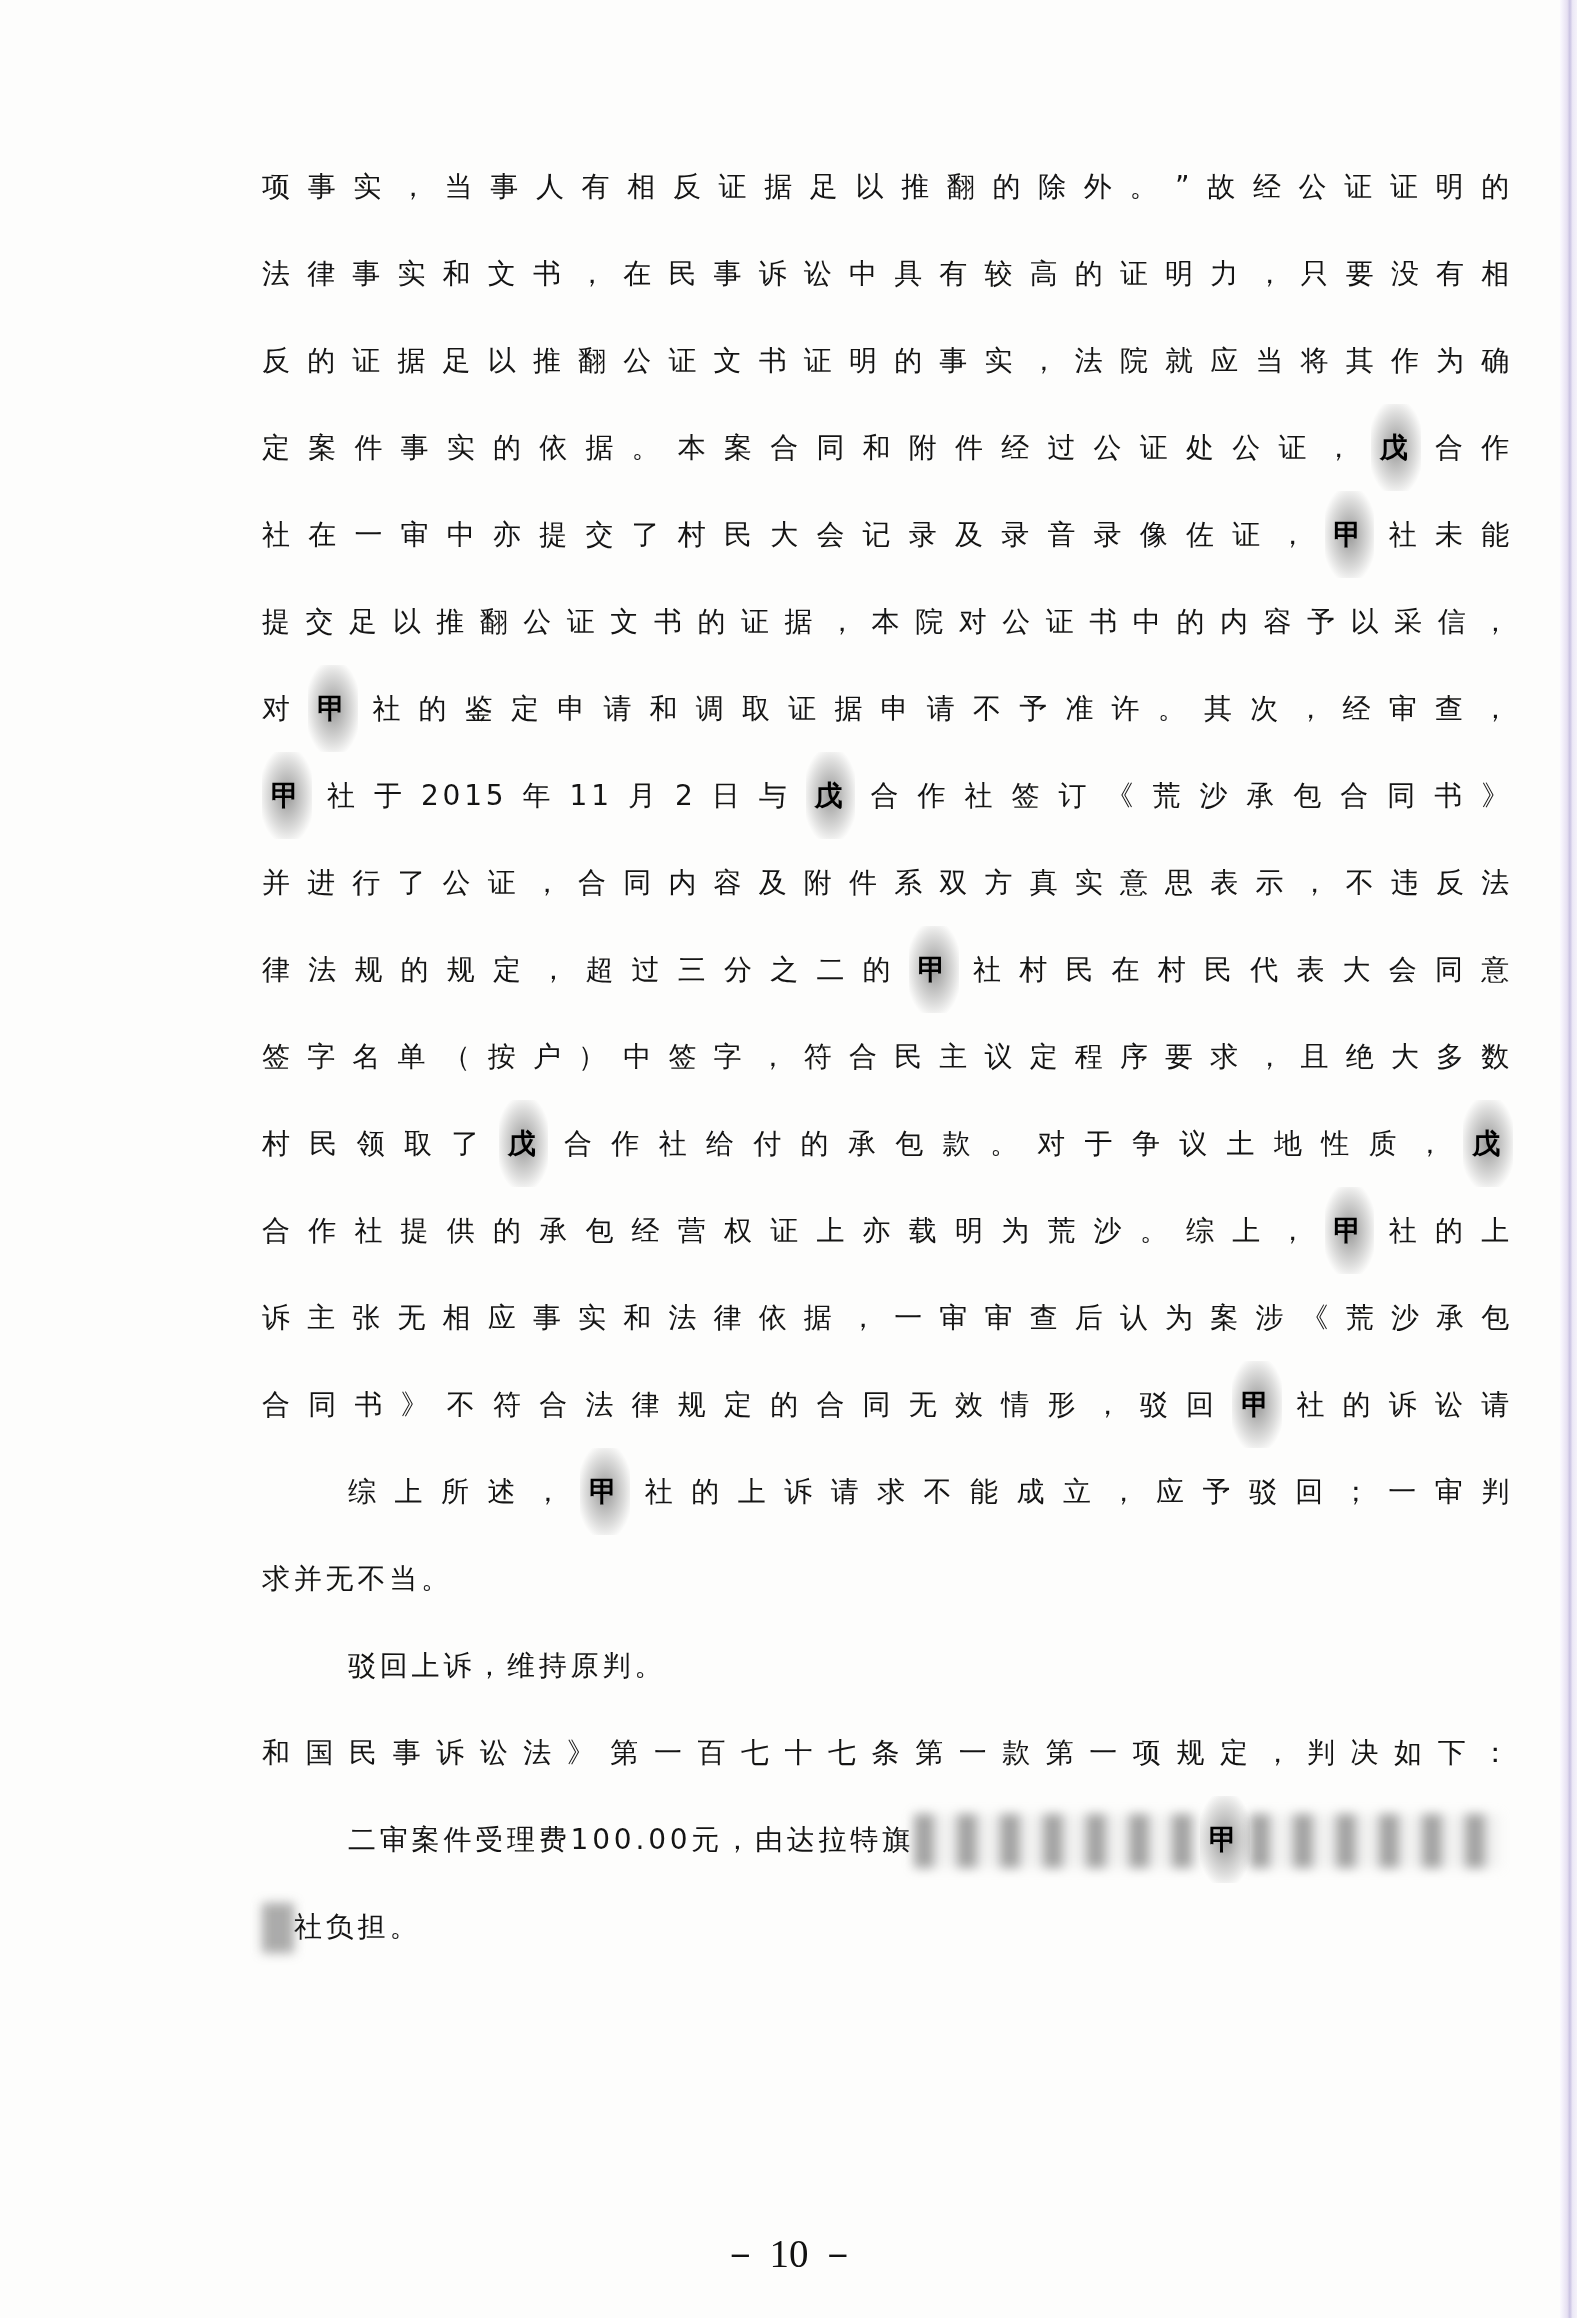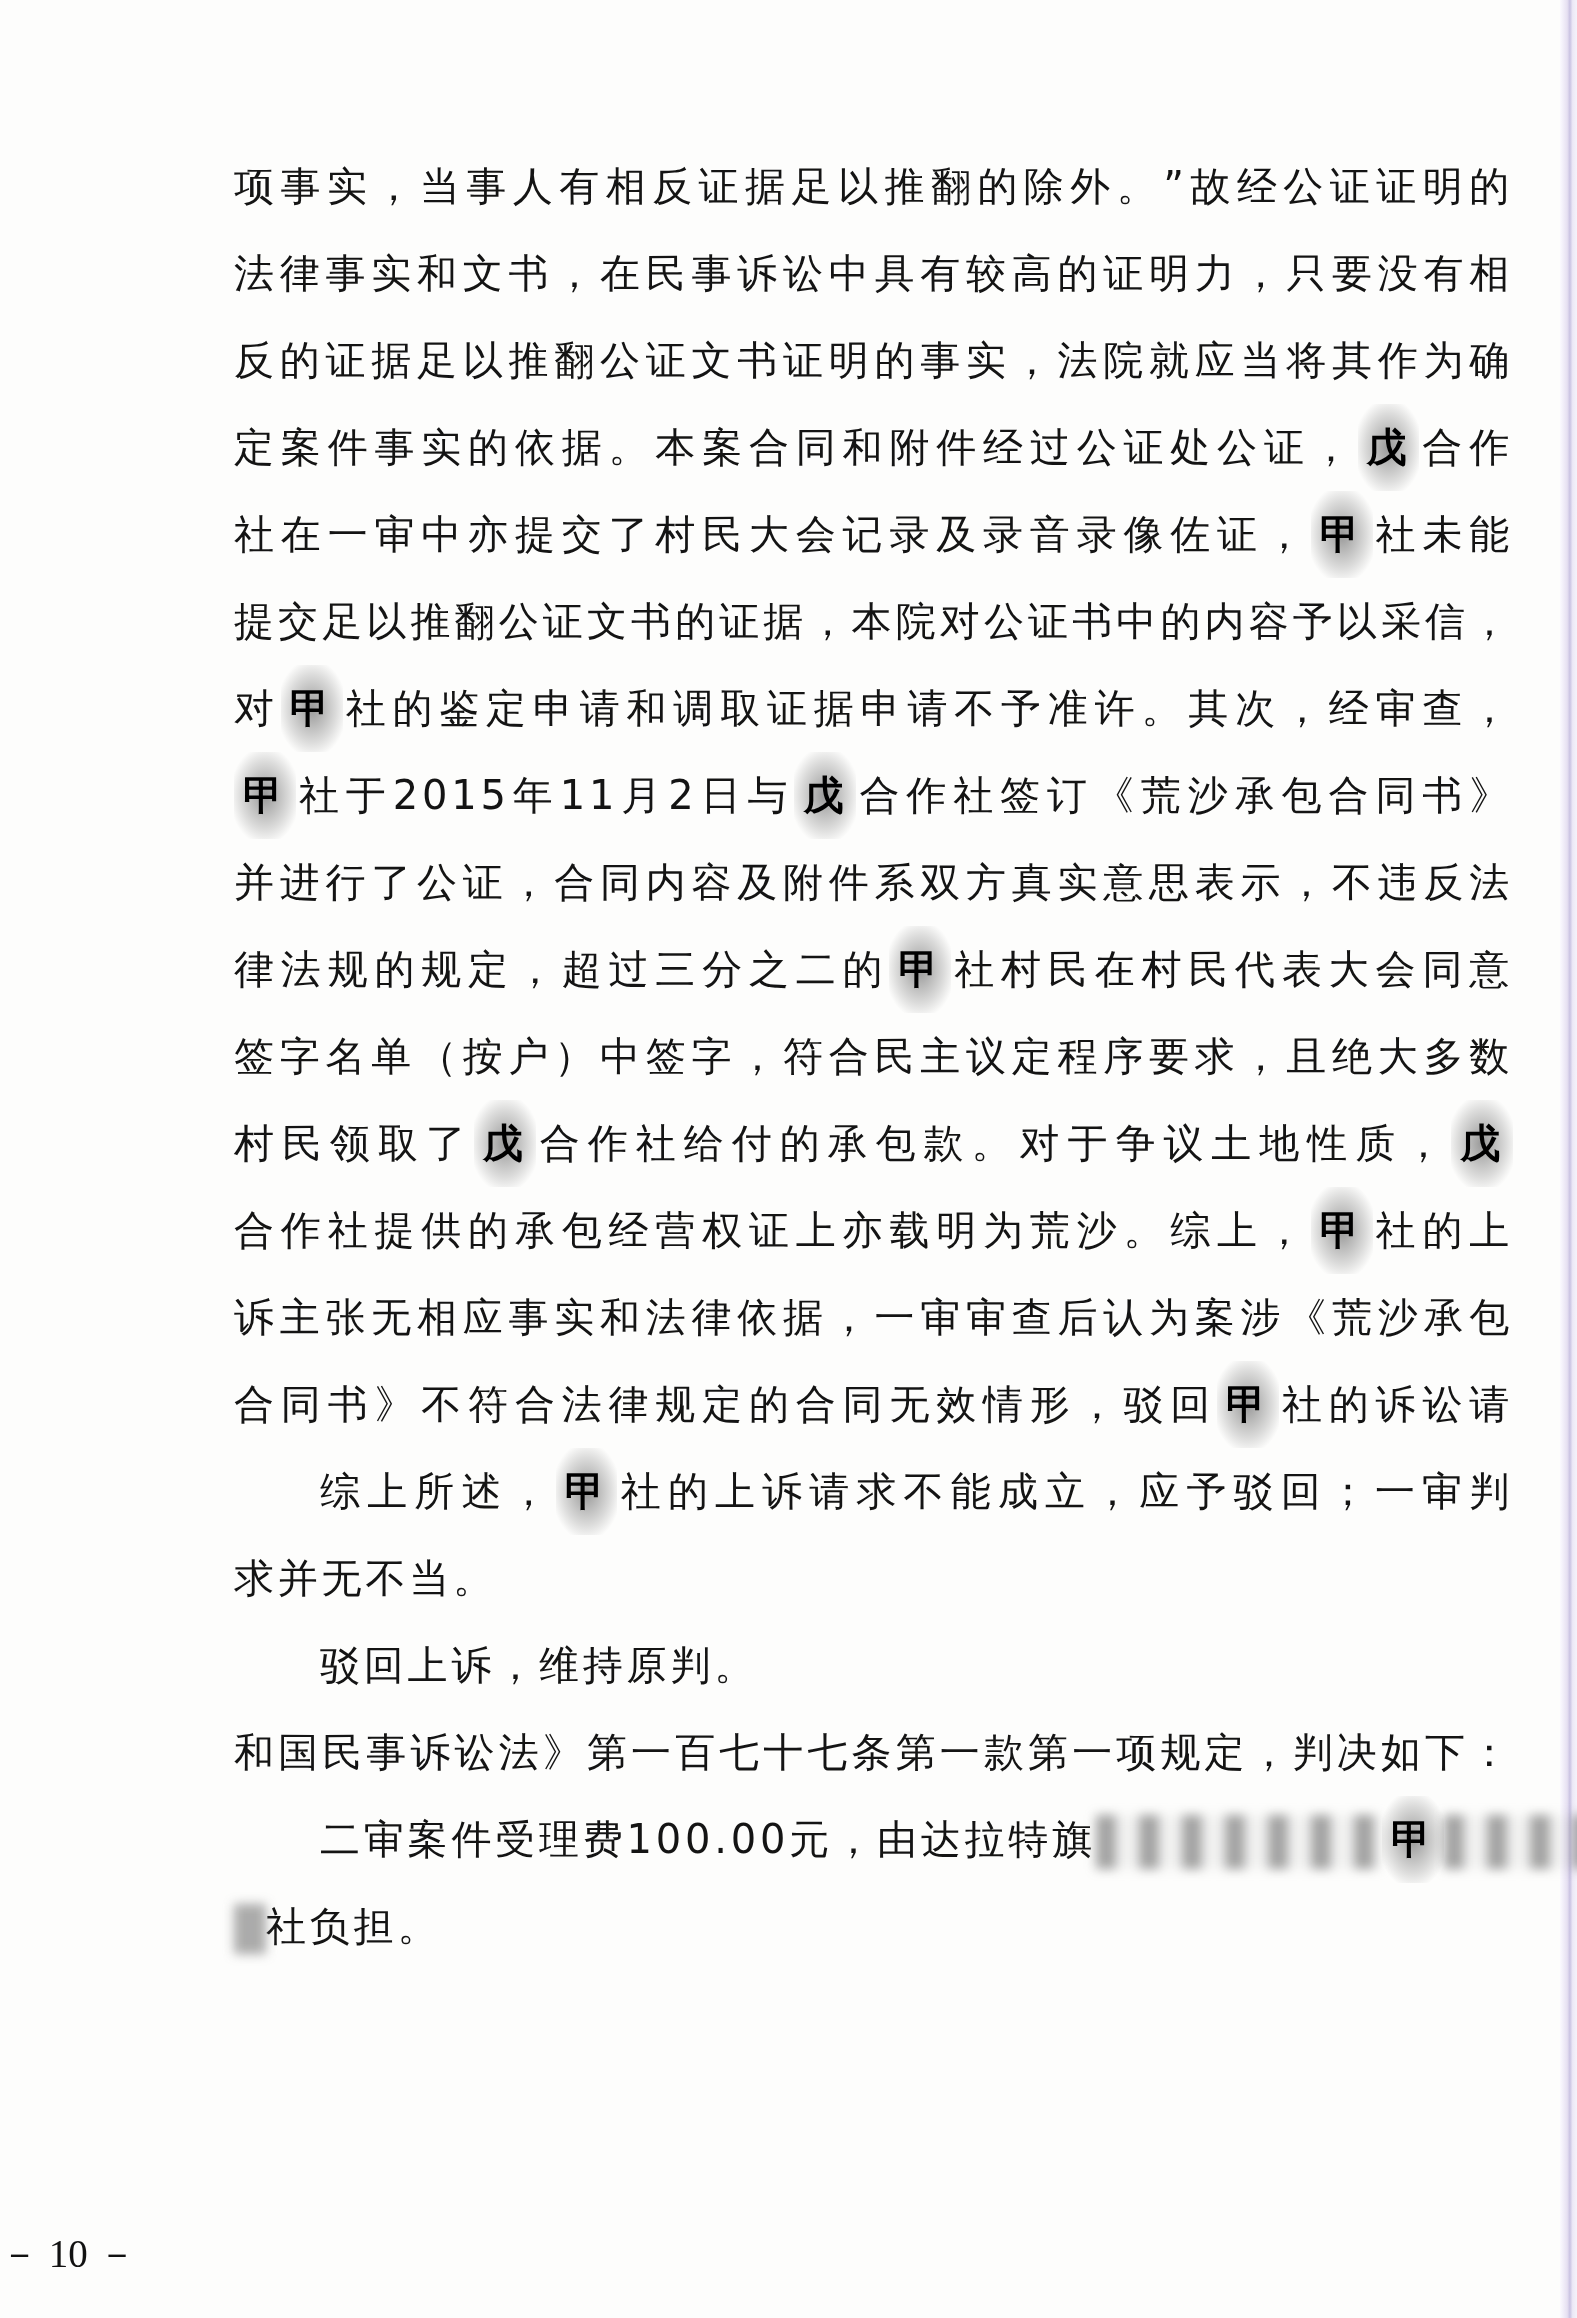--- a/index.html
+++ b/index.html
@@ -6,41 +6,41 @@
   body {
     width: 1578px; height: 2319px; background: #fdfdfc; position: relative; overflow: hidden;
     font-family: "DejaVu Sans", "Liberation Sans", sans-serif; color: #141414;
   }
   .edge {
     position: absolute; top: 0; right: 0; width: 18px; height: 2319px;
     background: linear-gradient(90deg, #fbfaff 0%, #e6e0f2 40%, #c9c2e2 55%, #ece8f6 70%, #f7f5fb 100%);
   }
   .page { position: absolute; left: 234px; top: 143px; width: 1279px; }
   .line {
-    height: 87px; line-height: 87px; font-size: 40px; white-space: nowrap;
-    letter-spacing: 3.8px; text-align: justify; text-align-last: justify;
+    height: 87px; line-height: 87px; font-size: 28px; white-space: nowrap;
+    letter-spacing: 3.8px; text-align: justify; text-align-last: justify; margin-left: 28px;
   }
   .line.last { text-align-last: left; }
   .line.indent { padding-left: 86px; }
   .redact {
     display: inline-block; position: relative; padding: 0 9px;
     background: radial-gradient(ellipse at center, rgba(70,70,70,0.55) 0%, rgba(120,120,120,0.25) 55%, rgba(255,255,255,0) 80%);
     color: #000; font-weight: bold;
   }
   .blur-block {
     display: inline-block; width: 286px; height: 54px; vertical-align: middle;
     background: repeating-linear-gradient(90deg, rgba(90,90,90,0.55) 0 19.7px, rgba(200,200,200,0.2) 19.7px 43px);
     filter: blur(5.4px);
   }
   .blur-small {
     display: inline-block; width: 32px; height: 50px; vertical-align: middle;
     background: rgba(90,90,90,0.5); filter: blur(5.4px);
   }
   .pagenum {
-    position: absolute; top: 2227px; left: 0; width: 1578px; text-align: left;
+    position: absolute; top: 2227px; left: 0; width: 1578px; text-align: center;
     font-family: "Liberation Serif", "DejaVu Serif", serif; font-size: 39px; color: #111;
   }
 </style>
 </head>
 <body>
 
 <div class="edge"></div>
 
 <div class="page">
   <div class="line"><span>项事实，当事人有相反证据足以推翻的除外。”故经公证证明的</span></div>

